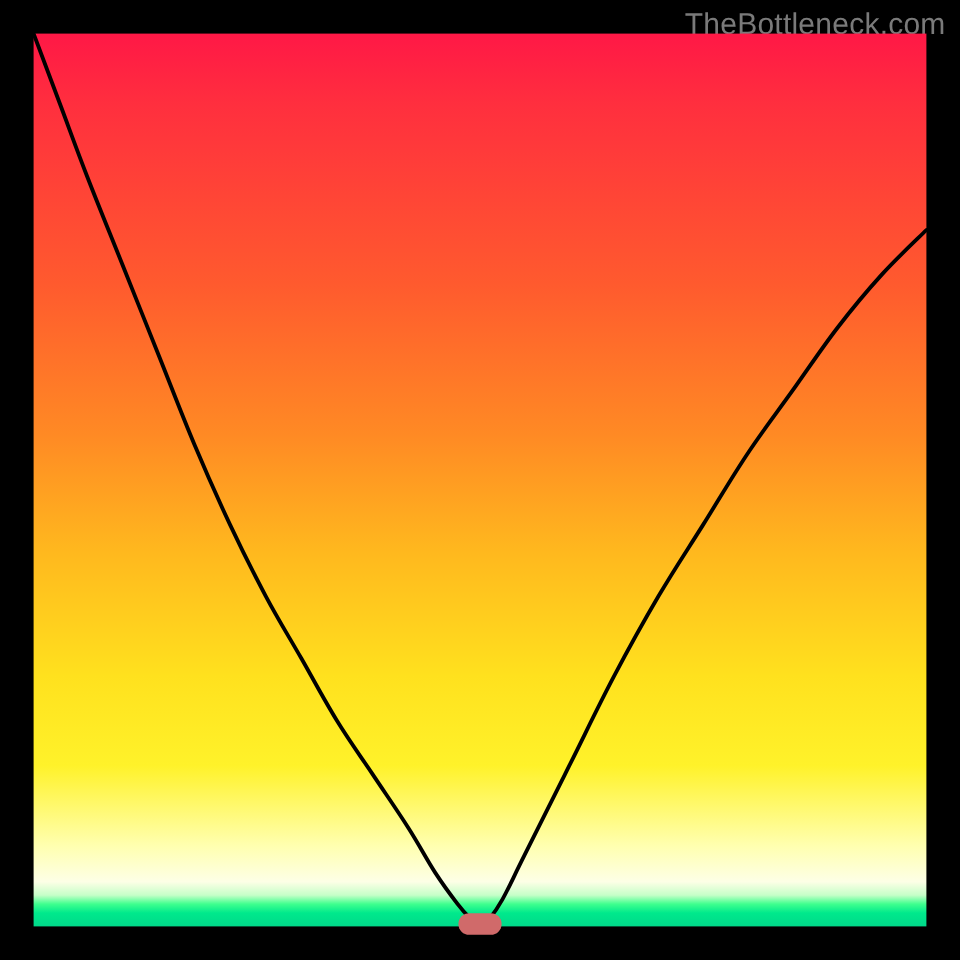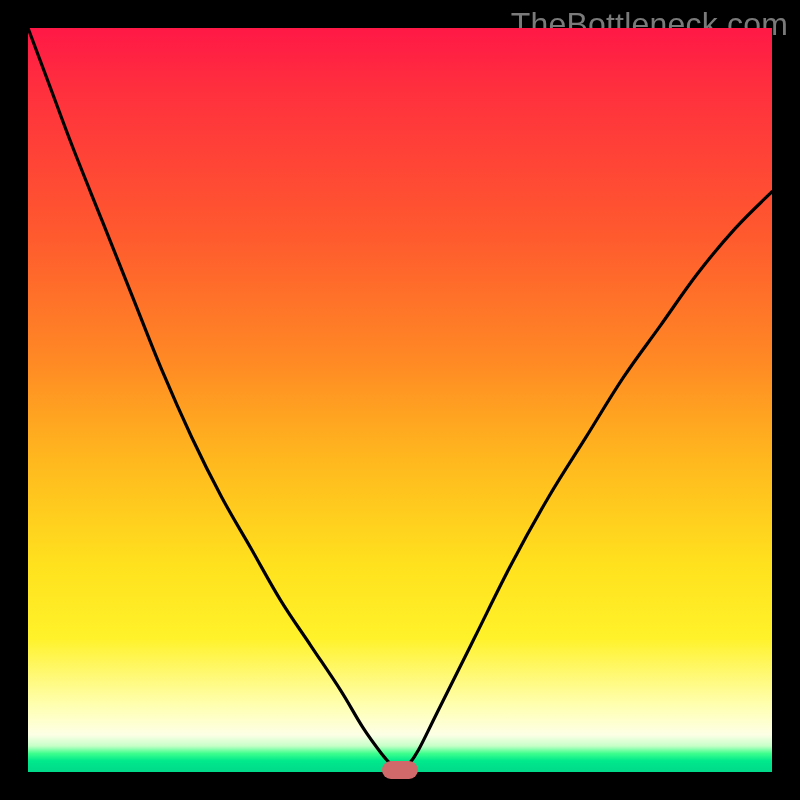--- a/index.html
+++ b/index.html
@@ -39,21 +39,21 @@
       #3fff8e 97.5%,
       #00e98c 98.5%,
       #00d98a 100%
     );
   }
   .watermark {
     position: absolute;
     top: 6px;
     right: 12px;
     color: #7a7a7a;
-    font-size: 32px;
+    font-size: 25px;
     font-weight: 400;
     letter-spacing: 0.2px;
     user-select: none;
   }
   svg.curve {
     position: absolute;
     left: 0;
     top: 0;
     width: 744px;
     height: 744px;

